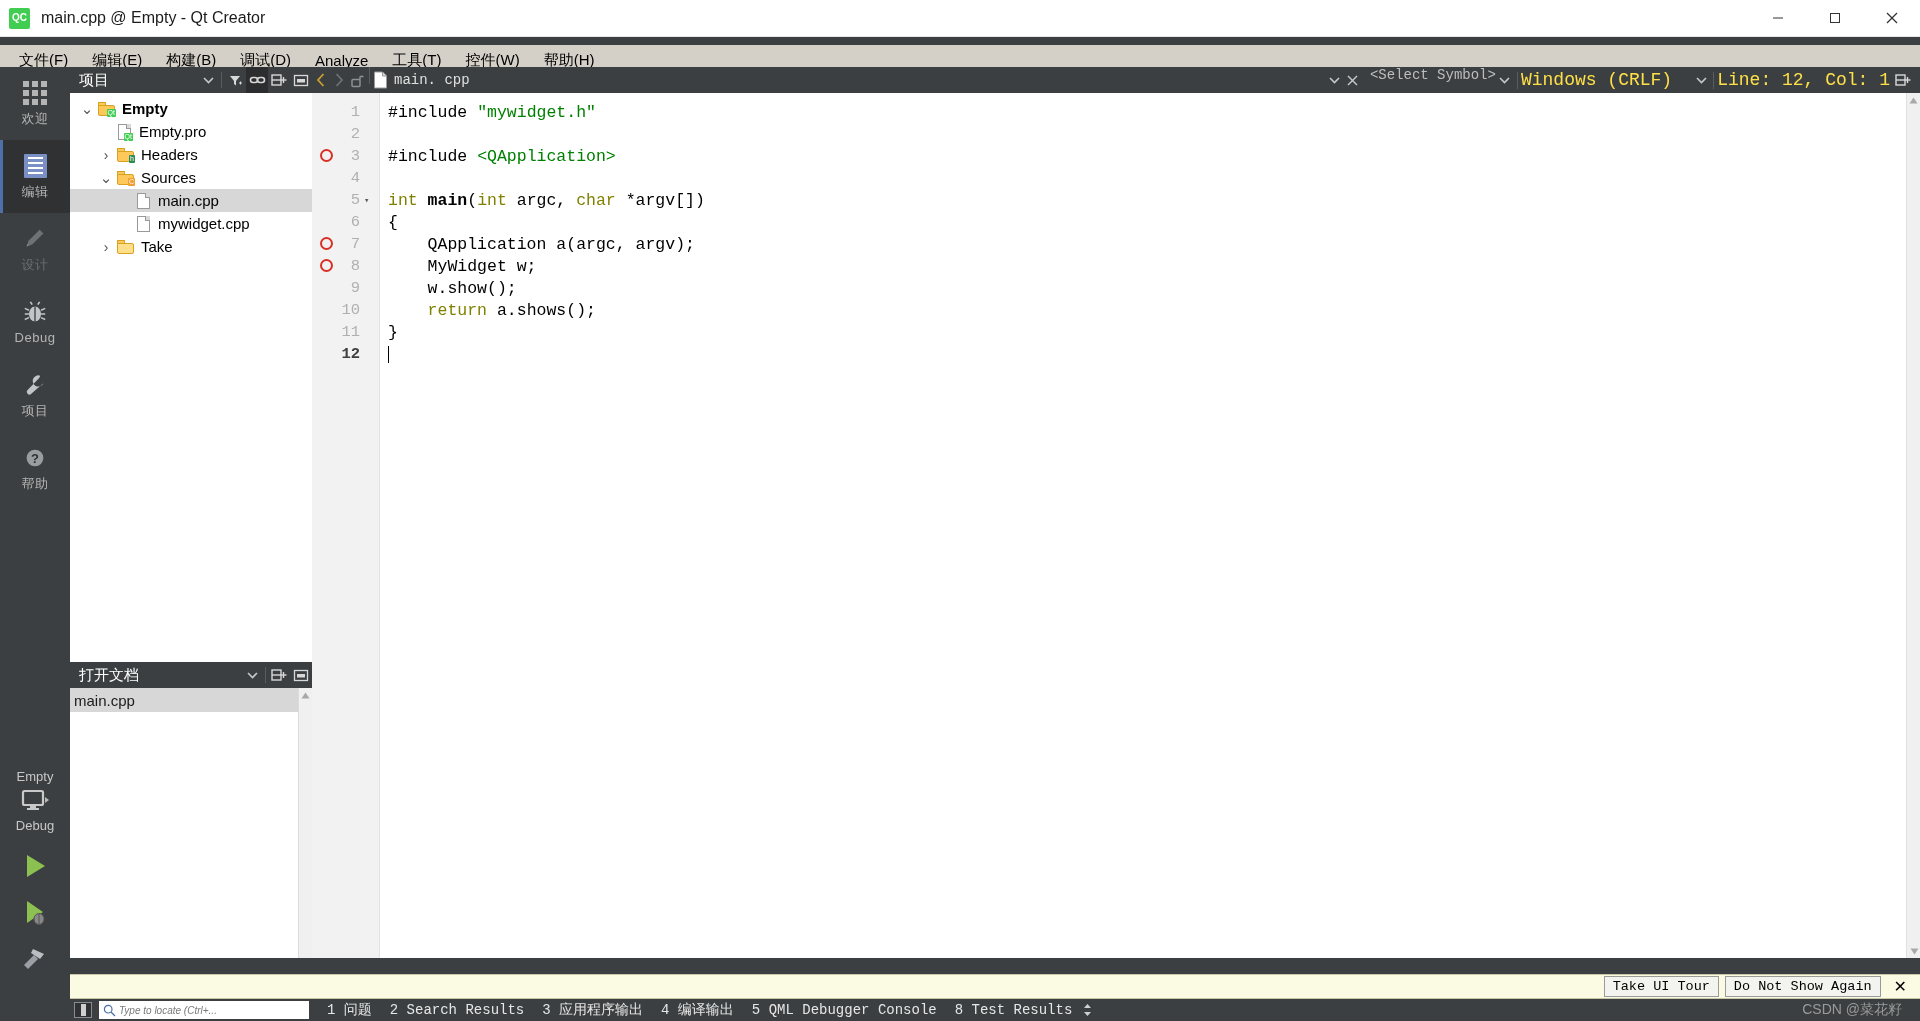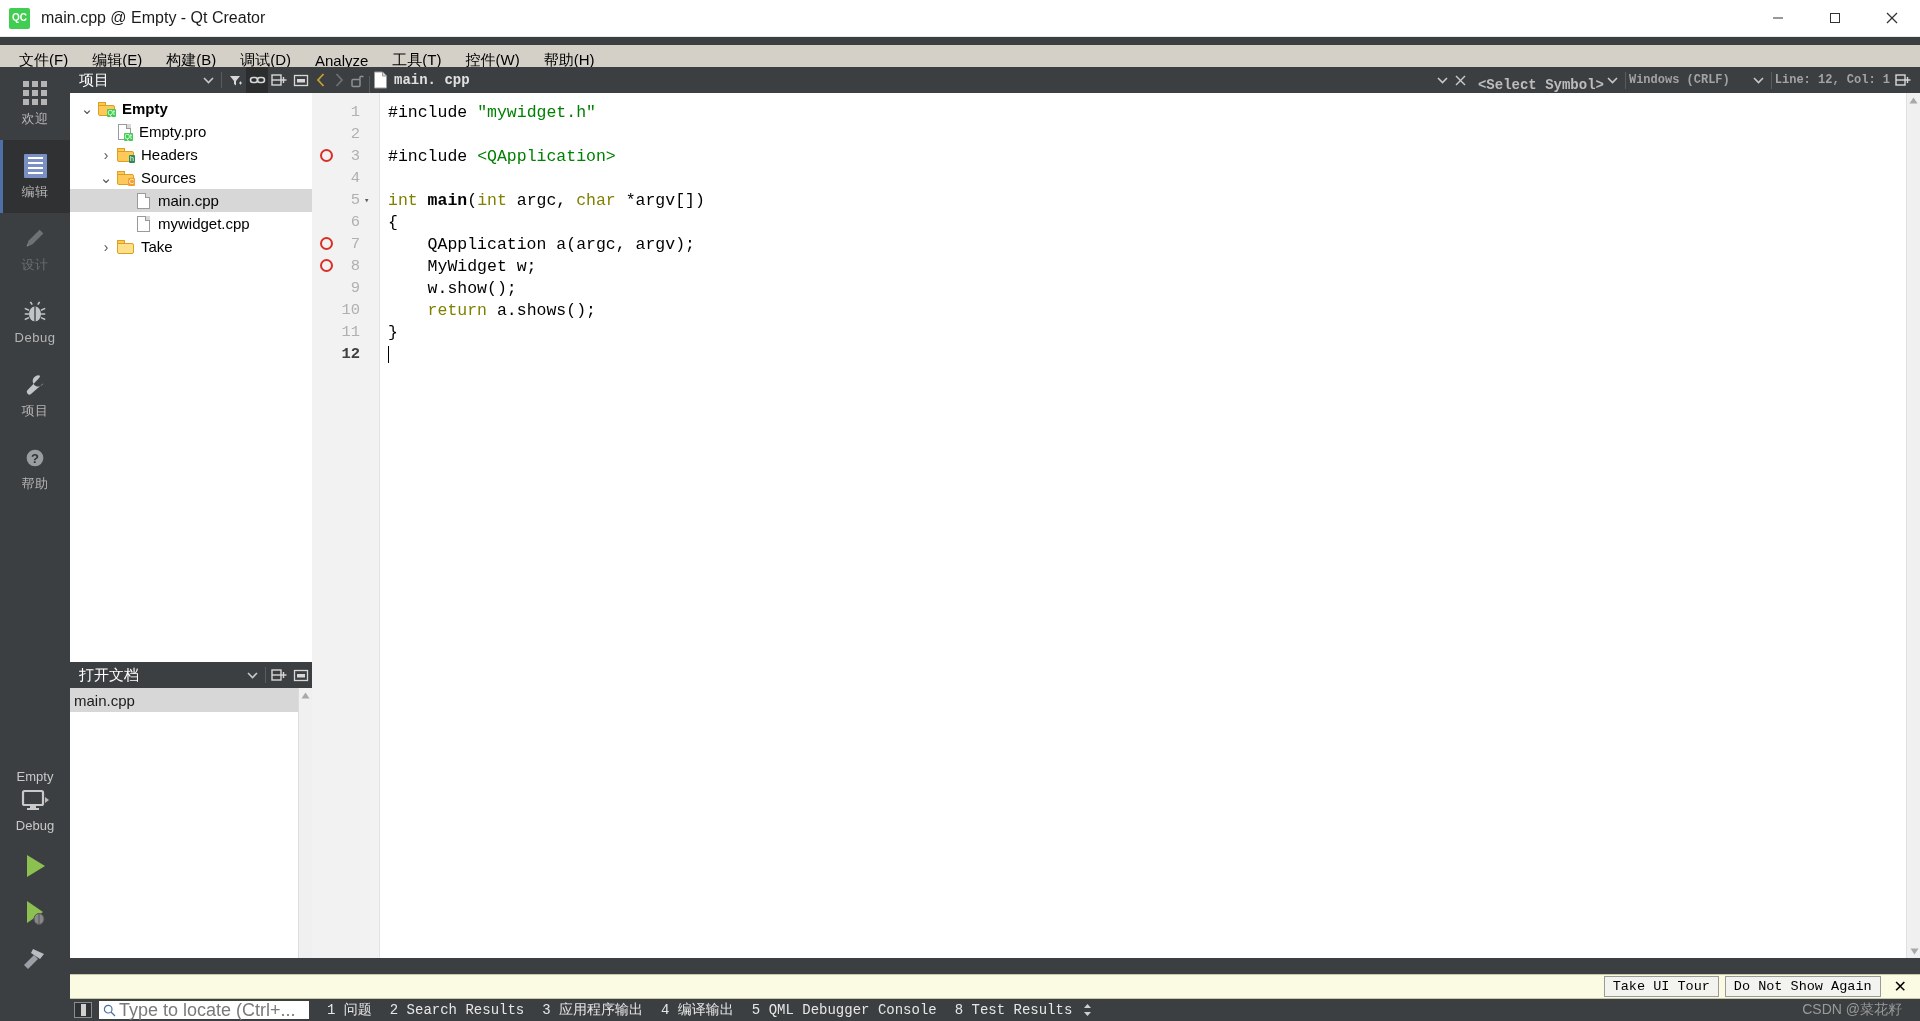--- a/index.html
+++ b/index.html
@@ -120,29 +120,29 @@
                  font-size:15px; color:#1b1b1b; font-family:"Liberation Sans", sans-serif; }
   .opendoc-row.sel { background:#d7d7d7; }
   .scrollbar-v { position:absolute; right:0; top:0; width:14px; bottom:0; background:#f0f0f0;
                  border-left:1px solid #dcdcdc; }
   .sb-arrow { height:14px; display:flex; align-items:center; justify-content:center; }
   .sb-arrow.bottom { position:absolute; bottom:0; width:14px; }
 
   
   .editor-toolbar {
     position:absolute; left:312px; top:67px; right:0; height:26px;
-    background:#3c3f41; display:flex; align-items:flex-end;font-weight:bold;
+    background:#3c3f41; display:flex; align-items:flex-start;
   }
   .nav-btn { width:18px; height:26px; display:flex; align-items:center; justify-content:center; }
   .tb-sep { width:1px; height:17px; background:#5a5d60; margin:0 3px; }
   .filebox { display:flex; align-items:center; height:26px; min-width:0; }
   .filebox .fname { font-size:14px; color:#e0e0e0; font-family:"Liberation Mono", monospace; margin-left:6px; }
   .symbox { font-size:14px; color:#bdbdbd; font-family:"Liberation Mono", monospace; }
   .tb-right { margin-left:auto; display:flex; align-items:center; height:26px; padding-right:4px; }
-  .tb-right .lbl { font-size:12px; color:#a3a3a3; font-family:"Liberation Mono", monospace; }
+  .tb-right .lbl { font-size:18px; color:#fde047; font-family:"Liberation Mono", monospace; }
 
   
   .editor {
     position:absolute; left:312px; top:93px; right:0; bottom:63px; background:#ffffff;
   }
   .marks { position:absolute; left:0; top:0; width:68px; bottom:0; background:#f2f2f2;
            border-right:1px solid #e3e3e3; }
   .code-area { position:absolute; left:68px; top:0; right:14px; bottom:0; padding-top:8px; }
   .line { height:22px; display:flex; align-items:center; font-family:"Liberation Mono", monospace;
           font-size:16.5px; white-space:pre; }
@@ -176,21 +176,21 @@
   
   .statusbar {
     position:absolute; left:70px; right:0; bottom:0; height:22px;
     background:#3c3f41; display:flex; align-items:center; padding-left:4px;
   }
   .sb-toggle { width:18px; height:16px; border:1px solid #8a8d90; background:#2f3133;
                display:flex; align-items:center; justify-content:center; margin-right:7px; }
   .sb-toggle i { width:5px; height:12px; background:#cfcfcf; display:block; }
   .locator { width:210px; height:18px; background:#ffffff; display:flex; align-items:center;
              padding-left:4px; gap:3px; }
-  .locator .ph { font-size:18px; color:#7a7a7a; font-family:"Liberation Sans", sans-serif; }
+  .locator .ph { font-size:10px; color:#7a7a7a; font-family:"Liberation Sans", sans-serif;font-style:italic; }
   .sb-item { font-size:14px; color:#e6e6e6; font-family:"Liberation Mono", monospace; margin-left:18px;
              white-space:nowrap; }
   .sb-spin { margin-left:10px; display:flex; flex-direction:column; gap:1px; }
   .watermark { position:absolute; right:18px; bottom:2px; font-size:14px; color:#9a9a9a;
                font-family:"Liberation Sans", sans-serif; }
 
   .cn { font-family:"Liberation Sans", sans-serif; }
 </style>
 </head>
 <body>

